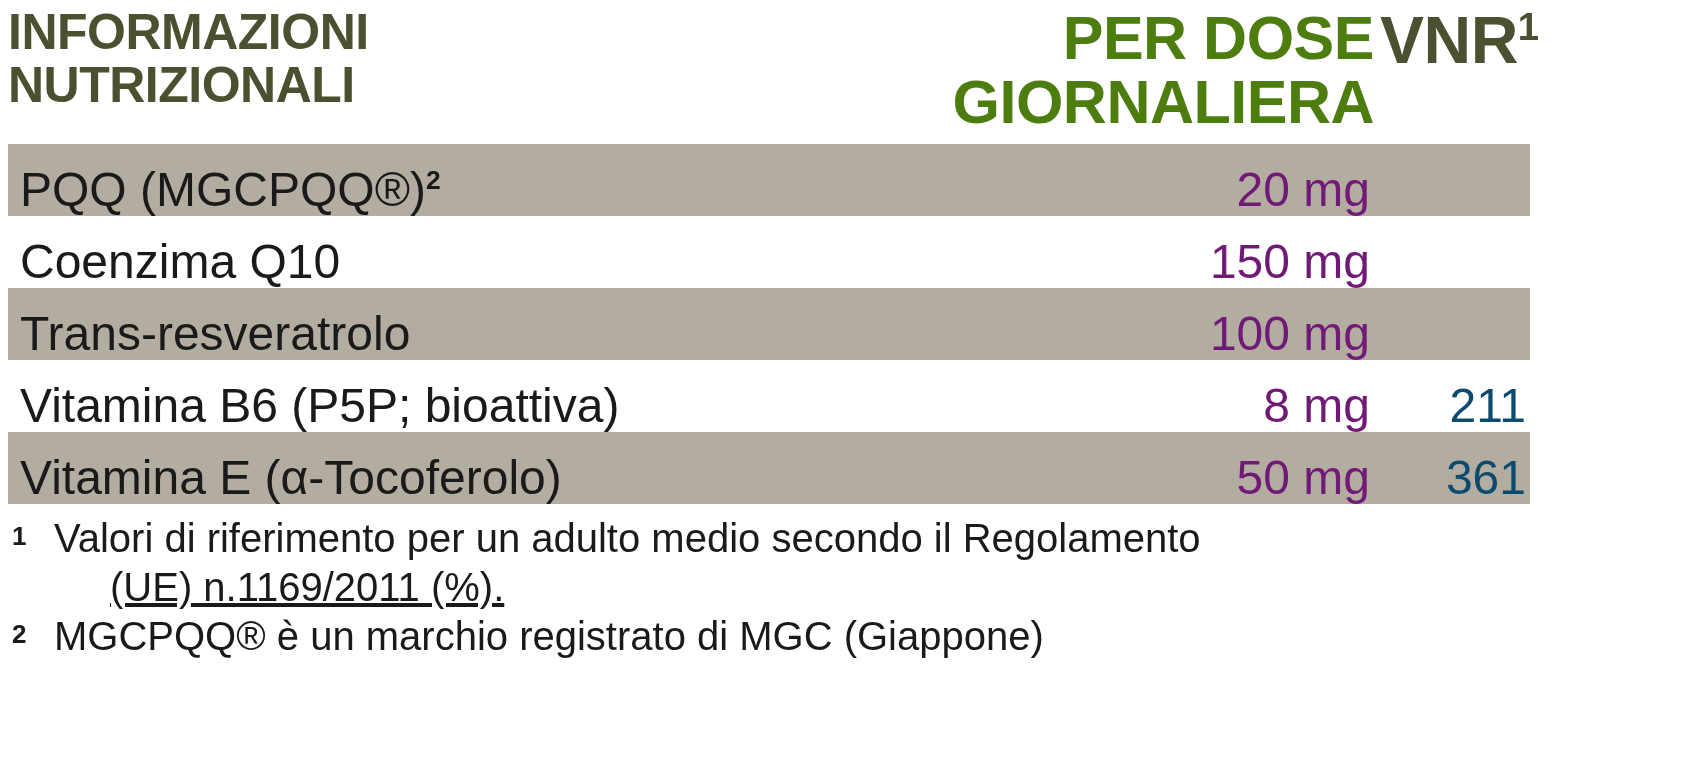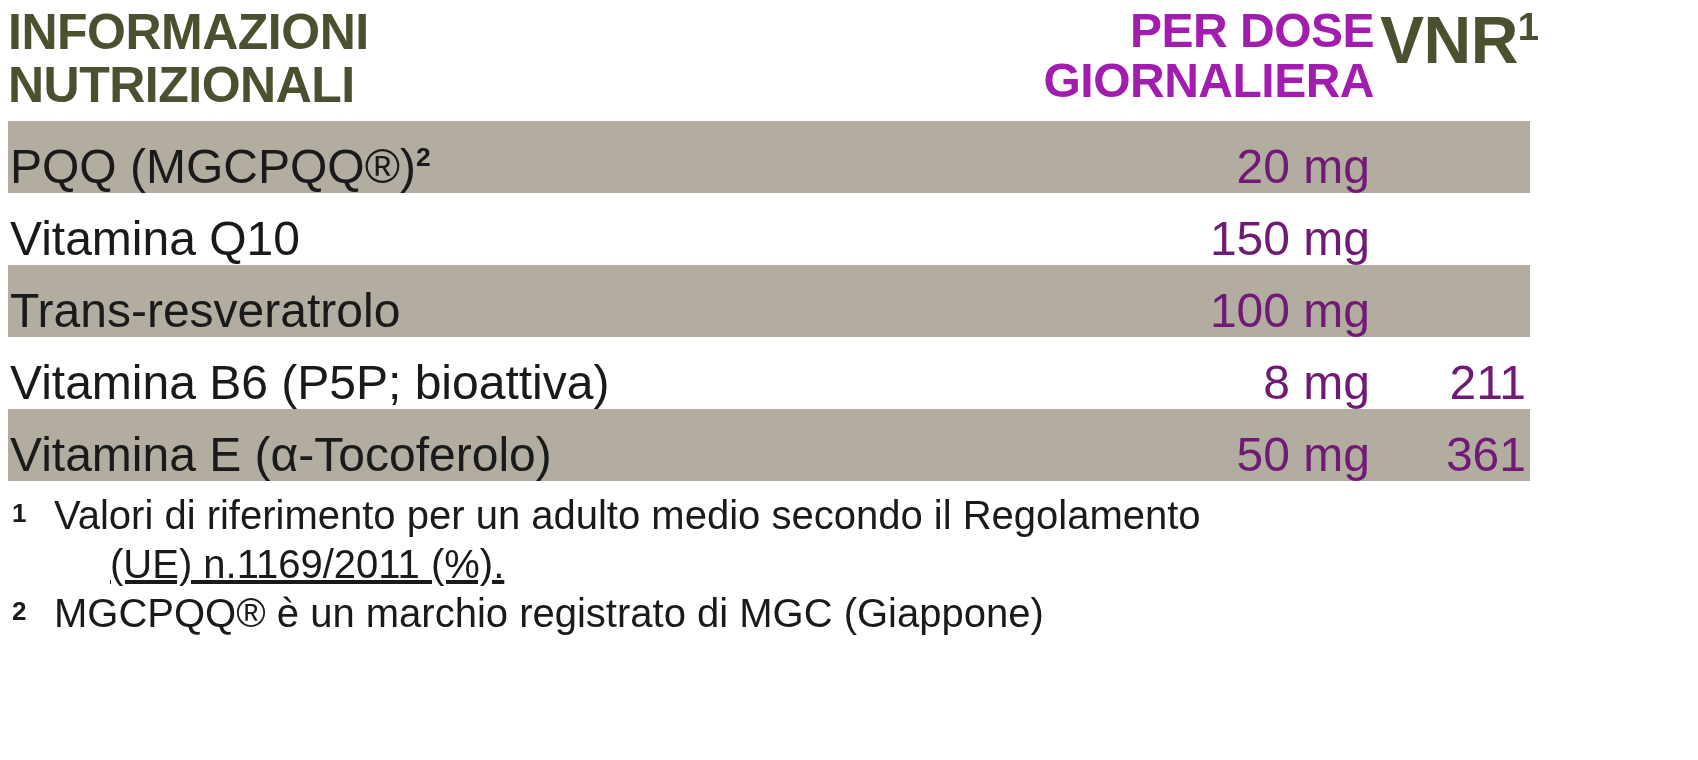--- a/index.html
+++ b/index.html
@@ -38,24 +38,24 @@
   }
   .hdr-right {
     display: flex;
     align-items: flex-start;
     justify-content: flex-end;
     flex: 0 0 auto;
     padding-top: 0px;
   }
   .hdr-dose {
     font-weight: bold;
-    font-size: 48px;
+    font-size: 61px;
     line-height: 1.05;
     letter-spacing: -0.5px;
-    color: #a21caf;
+    color: #4d7c0f;
     text-transform: uppercase;
     text-align: right;
     white-space: pre-line;
     width: 430px;
   }
   .hdr-vnr {
     font-weight: bold;
     font-size: 66px;
     line-height: 1.05;
     letter-spacing: -0.5px;
@@ -82,21 +82,21 @@
   }
   .row.shaded {
     background: #b3ada1;
   }
   .row .name {
     flex: 1 1 auto;
     font-size: 48px;
     line-height: 72px;
     color: #1a1a1a;
     white-space: nowrap;
-    padding-left: 2px;
+    padding-left: 12px;
   }
   .row .name sup {
     font-size: 0.55em;
     vertical-align: super;
     font-weight: bold;
   }
   .row .amount {
     flex: 0 0 auto;
     width: 430px;
     text-align: right;
@@ -104,21 +104,21 @@
     line-height: 72px;
     color: #701a75;
     white-space: pre;
   }
   .row .vnr {
     flex: 0 0 auto;
     width: 150px;
     text-align: right;
     font-size: 48px;
     line-height: 72px;
-    color: #701a75;
+    color: #0c4a6e;
     margin-left: 6px;
     padding-right: 4px;
   }
 
   
   .footnotes {
     padding: 10px 0 0 4px;
   }
   .footnote {
     display: flex;
@@ -163,21 +163,21 @@
 
   <div class="rows">
 
     <div class="row shaded">
       <div class="name"><span>PQQ (MGCPQQ®)</span><sup>2</sup></div>
       <div class="amount">20 mg</div>
       <div class="vnr"></div>
     </div>
 
     <div class="row">
-      <div class="name"><span>Vitamina Q10</span><sup></sup></div>
+      <div class="name"><span>Coenzima Q10</span><sup></sup></div>
       <div class="amount">150 mg</div>
       <div class="vnr"></div>
     </div>
 
     <div class="row shaded">
       <div class="name"><span>Trans-resveratrolo</span><sup></sup></div>
       <div class="amount">100 mg</div>
       <div class="vnr"></div>
     </div>
 

